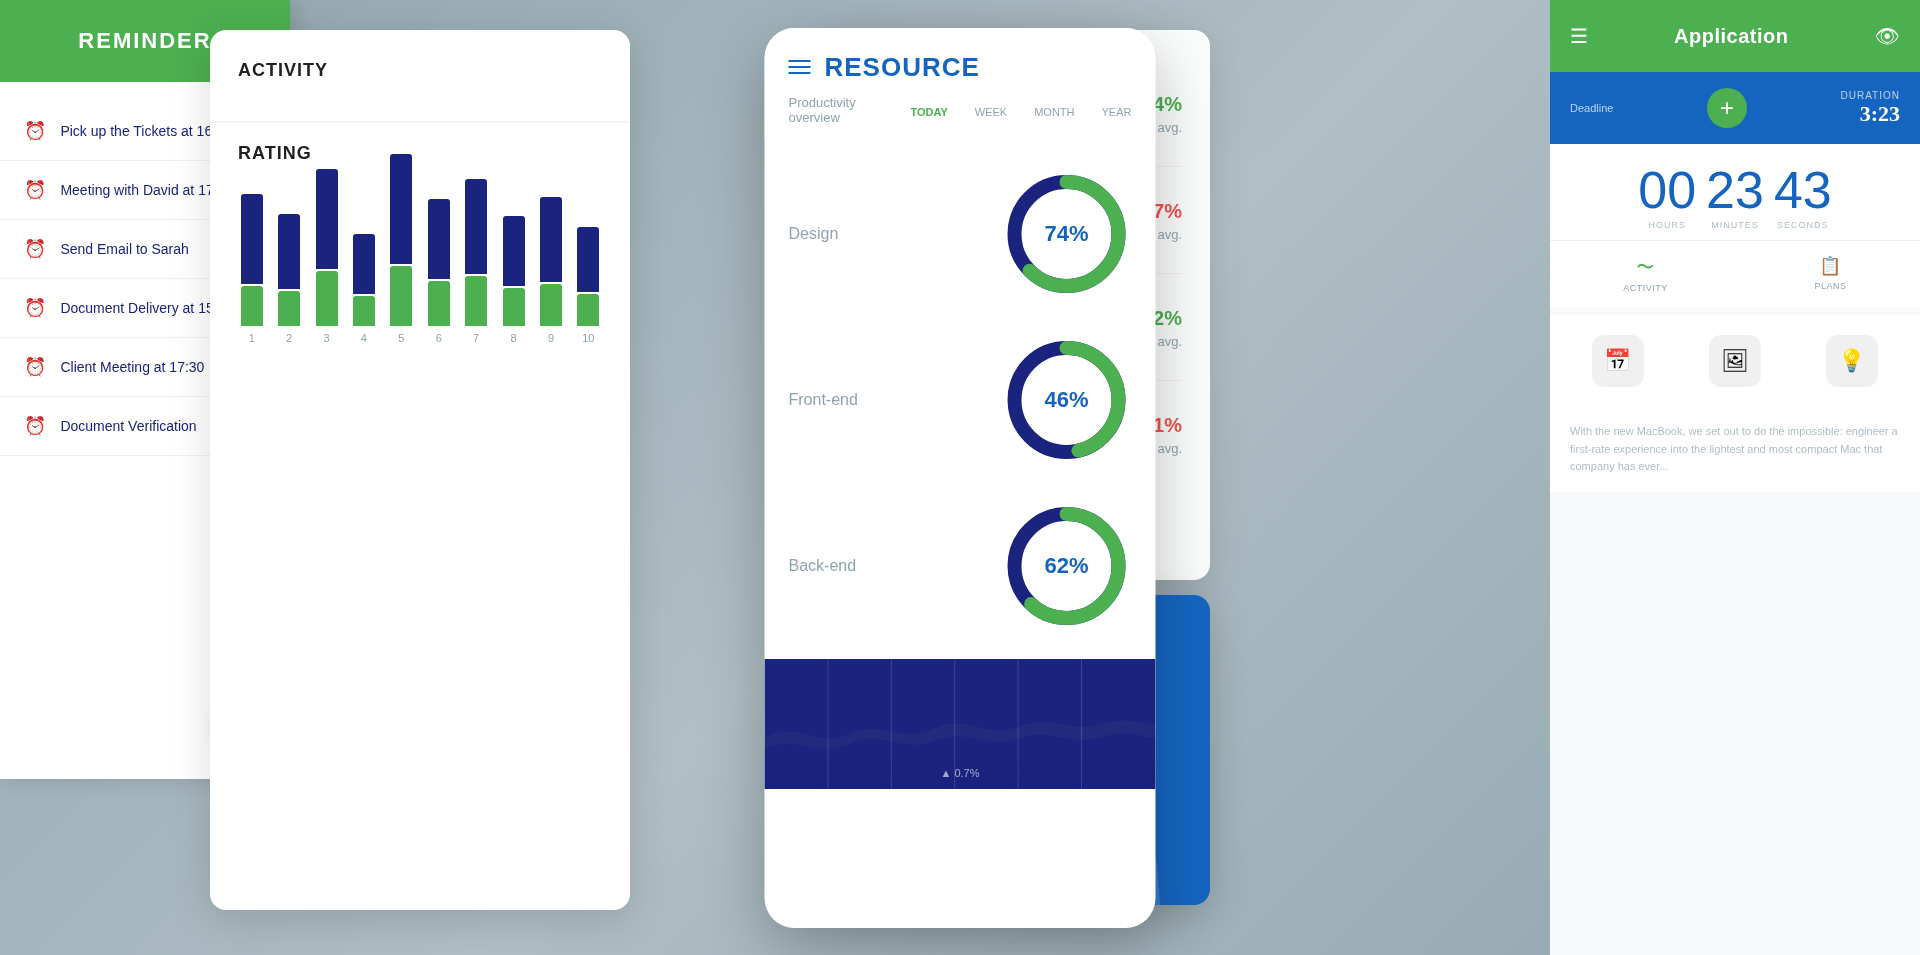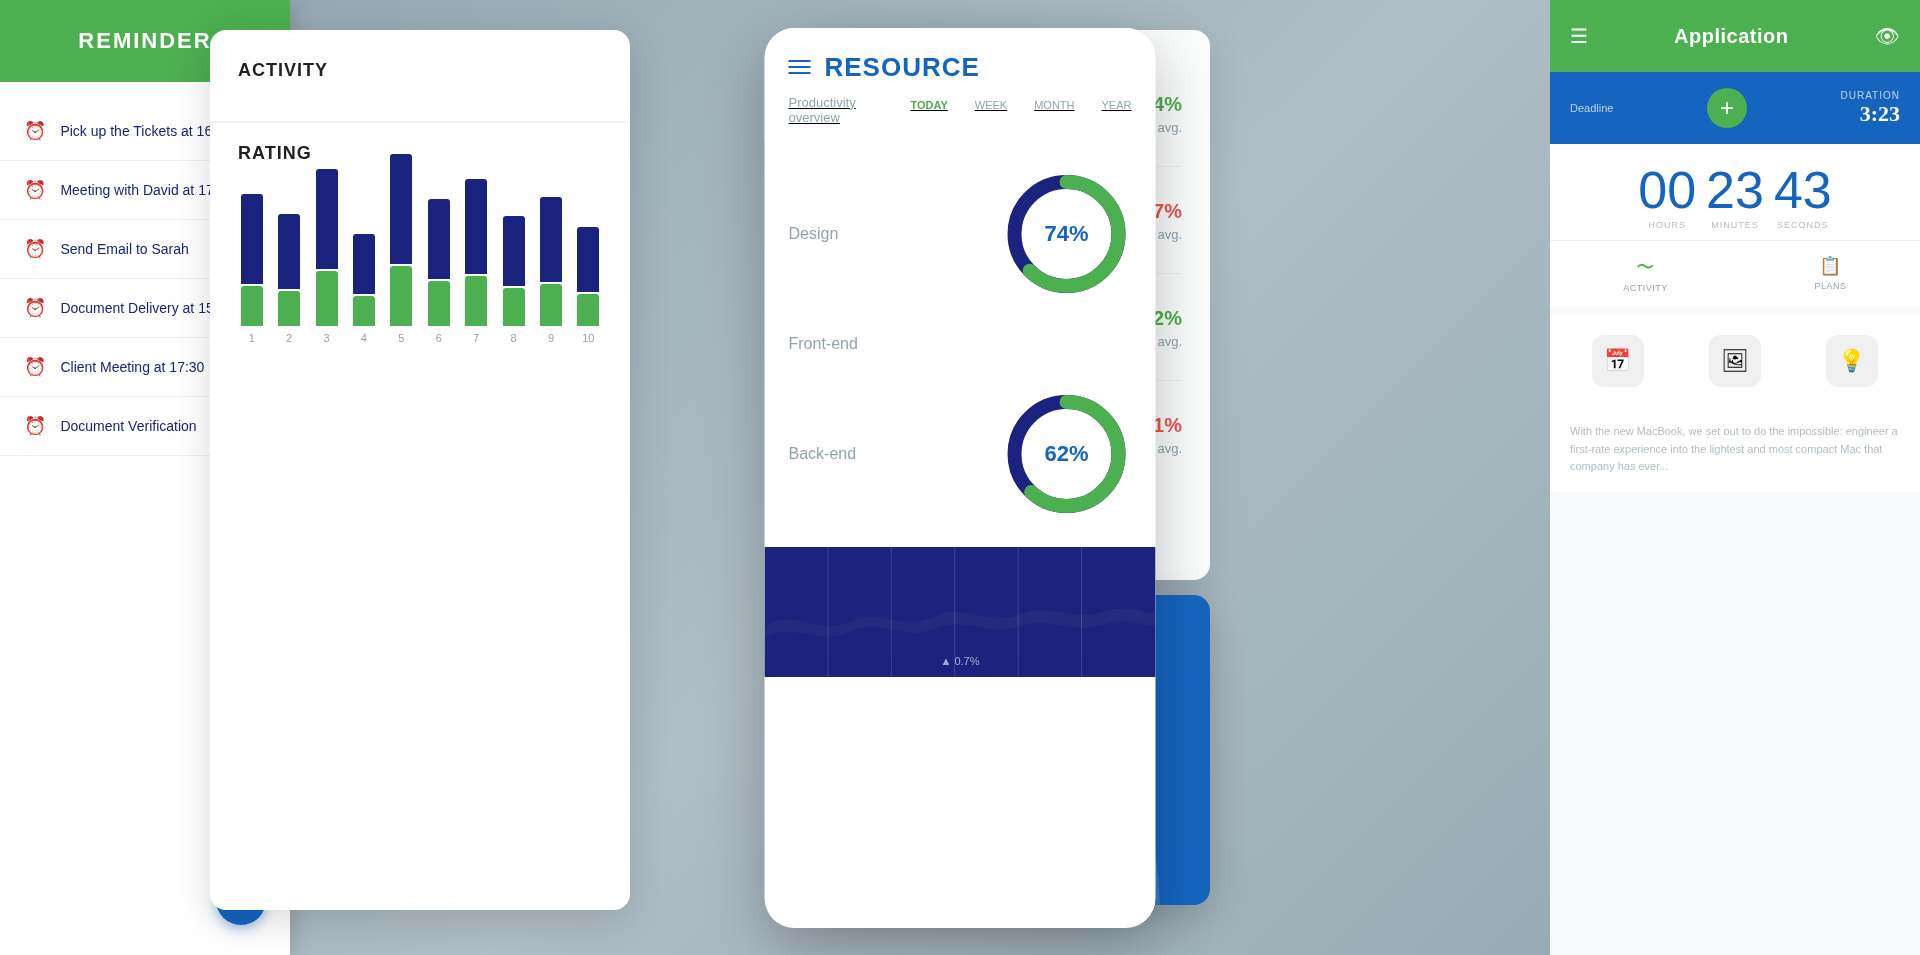--- a/index.html
+++ b/index.html
@@ -24,21 +24,21 @@
       justify-content: center;
       background: linear-gradient(135deg, #90a4ae 0%, #b0bec5 50%, #90a4ae 100%);
     }
 
     
     .panel-reminder {
       position: absolute;
       left: 0;
       top: 0;
       width: 290px;
-      height: 955px;
+      height: 779px;
       background: #ffffff;
       box-shadow: 4px 0 20px rgba(0,0,0,0.15);
       z-index: 1;
     }
 
     .reminder-header {
       background: #4caf50;
       padding: 28px 20px;
       text-align: center;
     }
@@ -615,22 +615,21 @@
       fill: none;
     }
     .donut-fill {
       fill: none;
       stroke-linecap: round;
     }
 
     .resource-header-subtitle {
       display: flex;
       justify-content: space-between;
-      align-items: flex-start;
-      text-decoration: underline;
+      align-items: center;
     }
   </style>
 </head>
 <body>
 
 <div class="scene">
 
   <div class="panel-reminder">
     <div class="reminder-header">
       <h2>REMINDER</h2>
@@ -774,20 +773,27 @@
           <svg viewBox="0 0 130 130">
             <circle cx="65" cy="65" r="52" fill="none" stroke="#1a237e" stroke-width="14"></circle>
             <circle cx="65" cy="65" r="52" fill="none" stroke="#4caf50" stroke-width="14" stroke-dasharray="204 323" stroke-dashoffset="0" transform="rotate(-90 65 65)" stroke-linecap="round"></circle>
           </svg>
           <div class="mini-donut-label">74%</div>
         </div>
       </div>
 
       <div class="resource-row">
         <span class="resource-category">Front-end</span>
+        <div class="mini-donut-wrap">
+          <svg viewBox="0 0 130 130">
+            <circle cx="65" cy="65" r="52" fill="none" stroke="#1a237e" stroke-width="14"></circle>
+            <circle cx="65" cy="65" r="52" fill="none" stroke="#4caf50" stroke-width="14" stroke-dasharray="151 376" stroke-dashoffset="0" transform="rotate(-90 65 65)" stroke-linecap="round"></circle>
+          </svg>
+          <div class="mini-donut-label">46%</div>
+        </div>
       </div>
 
       <div class="resource-row">
         <span class="resource-category">Back-end</span>
         <div class="mini-donut-wrap">
           <svg viewBox="0 0 130 130">
             <circle cx="65" cy="65" r="52" fill="none" stroke="#1a237e" stroke-width="14"></circle>
             <circle cx="65" cy="65" r="52" fill="none" stroke="#4caf50" stroke-width="14" stroke-dasharray="202 325" stroke-dashoffset="0" transform="rotate(-90 65 65)" stroke-linecap="round"></circle>
           </svg>
           <div class="mini-donut-label">62%</div>

